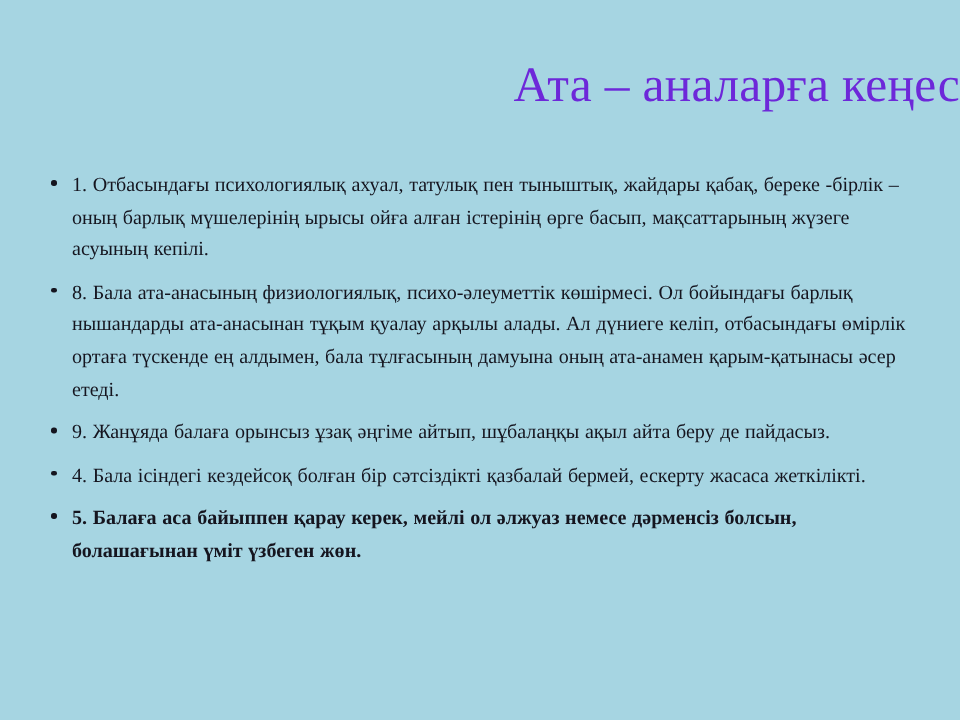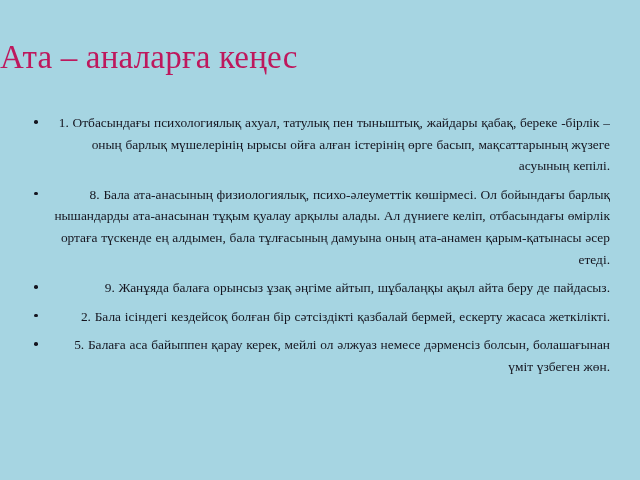--- a/index.html
+++ b/index.html
@@ -18,26 +18,26 @@
     width: 640px;
     height: 480px;
     background: #a6d5e2;
     box-sizing: border-box;
   }
   .slide-title {
     position: absolute;
     left: 0;
     top: 36px;
     width: 640px;
-    text-align: left;
+    text-align: right;
     font-family: "Liberation Serif", "DejaVu Serif", serif;
     font-size: 33px;
     line-height: 42px;
     font-weight: 400;
-    color: #be185d;
+    color: #6d28d9;
     letter-spacing: 0.2px;
     white-space: nowrap;
   }
   .body-block {
     position: absolute;
     left: 30px;
     top: 112px;
     width: 580px;
   }
   ul.bullets {
@@ -46,25 +46,26 @@
     padding: 0;
   }
   ul.bullets > li {
     position: relative;
     padding-left: 18px;
     margin: 0 0 7px 0;
     font-family: "Liberation Serif", "DejaVu Serif", serif;
     font-size: 13.4px;
     line-height: 21.6px;
     color: #15151f;
-    text-align: right;
+    text-align: left;
     word-spacing: 0.4px;
   }
   ul.bullets > li:last-child {
     margin-bottom: 4px;
+    font-weight: bold;
   }
   .bullet-dot {
     position: absolute;
     left: 4px;
     top: 8px;
     width: 3.6px;
     height: 3.6px;
     border-radius: 50%;
     background: #15151f;
   }
@@ -92,21 +93,21 @@
         <span class="bullet-text">8. Бала ата-анасының физиологиялық, психо-әлеуметтік көшірмесі. Ол бойындағы барлық нышандарды ата-анасынан тұқым қуалау арқылы алады. Ал дүниеге келіп, отбасындағы өмірлік ортаға түскенде ең алдымен, бала тұлғасының дамуына оның ата-анамен қарым-қатынасы әсер етеді.</span>
       </li>
 
       <li>
         <span class="bullet-dot"></span>
         <span class="bullet-text">9. Жанұяда балаға орынсыз ұзақ әңгіме айтып, шұбалаңқы ақыл айта беру де пайдасыз.</span>
       </li>
 
       <li>
         <span class="bullet-dot"></span>
-        <span class="bullet-text">2. Бала ісіндегі кездейсоқ болған бір сәтсіздікті қазбалай бермей, ескерту жасаса жеткілікті.</span>
+        <span class="bullet-text">4. Бала ісіндегі кездейсоқ болған бір сәтсіздікті қазбалай бермей, ескерту жасаса жеткілікті.</span>
       </li>
 
       <li>
         <span class="bullet-dot"></span>
         <span class="bullet-text">5. Балаға аса байыппен қарау керек, мейлі ол әлжуаз немесе дәрменсіз болсын, болашағынан үміт үзбеген жөн.</span>
       </li>
 
     </ul>
   </div>
 

